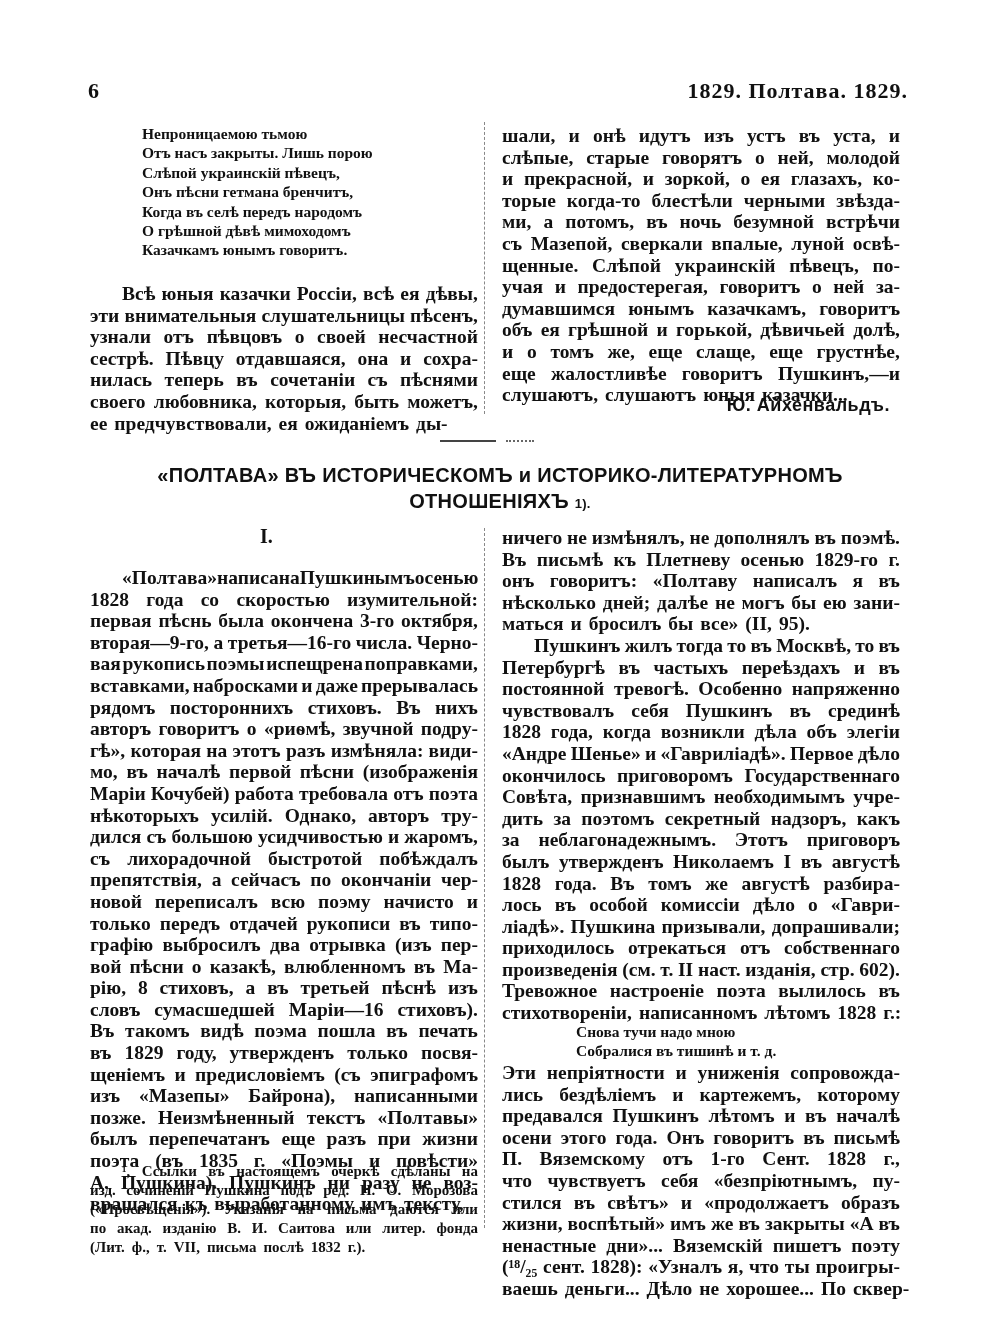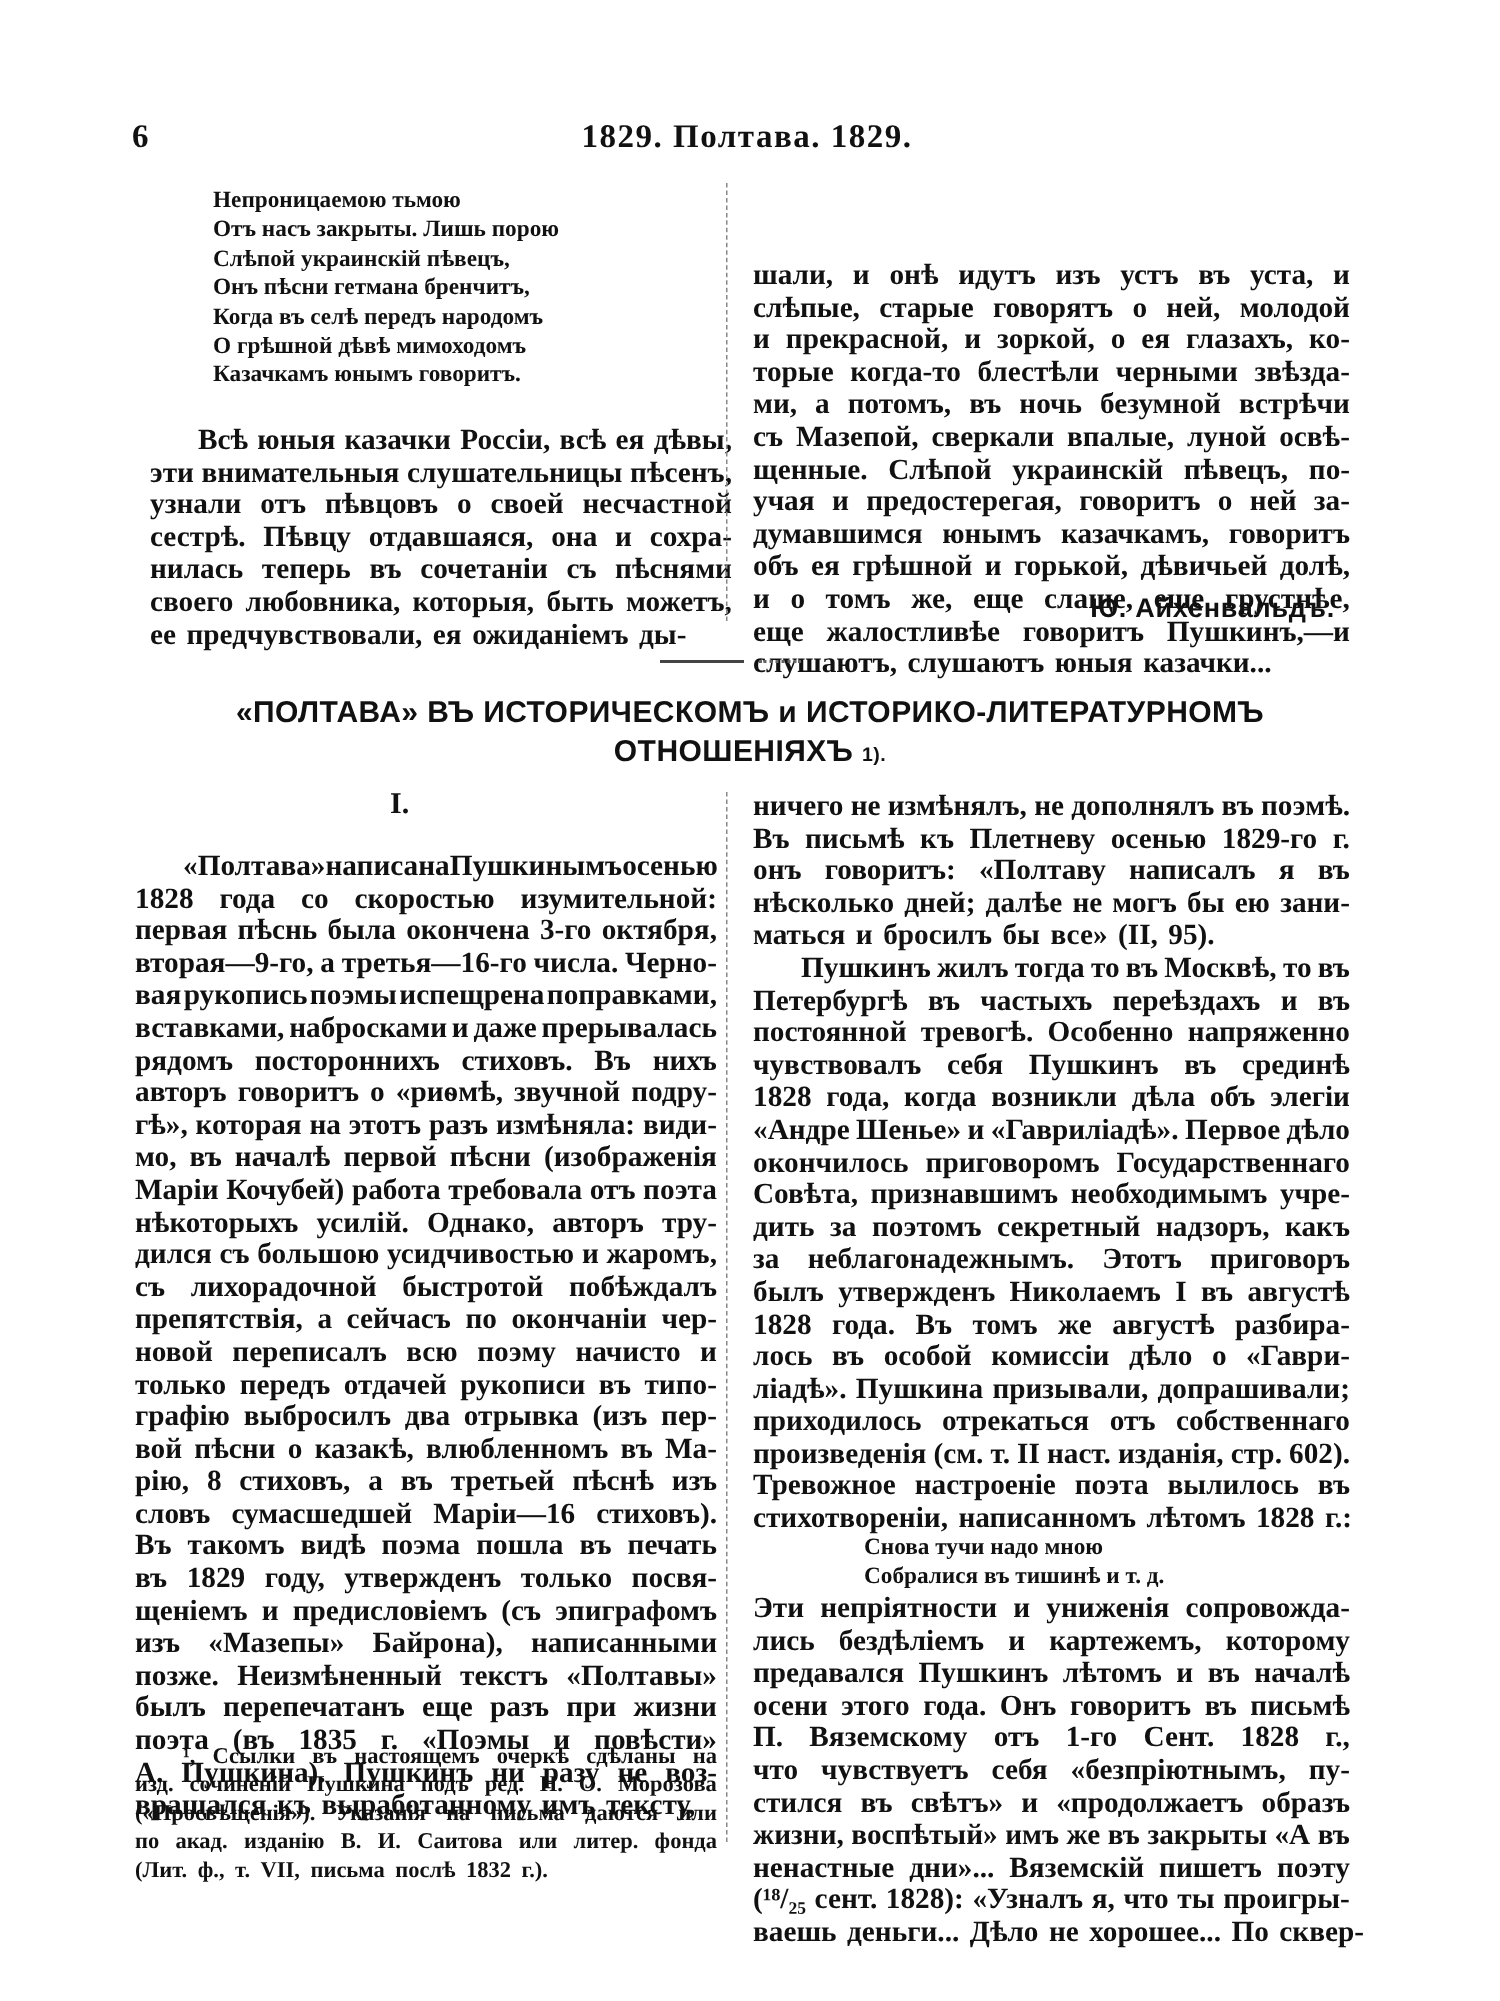--- a/index.html
+++ b/index.html
@@ -1,20 +1,20 @@
 <!DOCTYPE html>
 <html><head>
 <meta charset="utf-8">
 <style>
   html, body { margin: 0; padding: 0; background: #ffffff; }
   body { width: 1000px; height: 1334px; position: relative; overflow: hidden; color: #111; font-family: "DejaVu Serif", "Liberation Serif", serif; }
   .page { position: absolute; left: 0; top: 0; width: 1000px; height: 1334px; }
   .runhead { position: absolute; top: 78px; left: 88px; width: 820px; height: 30px; font-family: "Liberation Serif", serif; font-weight: bold; font-size: 22px; }
   .pagenum { position: absolute; left: 0; top: 0; }
-  .headtitle { position: absolute; left: 0; width: 820px; text-align: center; top: 0; letter-spacing: 1px; }
+  .headtitle { position: absolute; left: 0; width: 820px; text-align: right; top: 0; letter-spacing: 1px; }
   .col { position: absolute; font-family: "Liberation Serif", serif; font-weight: bold; font-size: 19.5px; line-height: 21.6px; }
   .line { white-space: nowrap; display: flex; justify-content: space-between; }
   .line.last { justify-content: flex-start; align-items: center; }
   .line.last span + span { margin-left: 7px; }
   .line.indent { padding-left: 32px; }
   .verse { font-size: 15.5px; line-height: 19.4px; font-weight: bold; }
   .verse .vl { white-space: nowrap; }
   .divider { position: absolute; left: 484px; width: 0; border-left: 1px dashed #888; }
   .signature { position: absolute; right: 110px; top: 395px; font-family: "Liberation Sans", sans-serif; font-weight: bold; font-size: 18px; letter-spacing: 0.5px; }
   .sep { position: absolute; top: 440px; left: 440px; width: 56px; border-top: 2px solid #444; }
@@ -37,21 +37,21 @@
   <div class="col verse" style="left:142px; top:124px; width:330px;" id="tl-verse">
       <div class="vl">Непроницаемою тьмою</div>
       <div class="vl">Отъ насъ закрыты. Лишь порою</div>
       <div class="vl">Слѣпой украинскій пѣвецъ,</div>
       <div class="vl">Онъ пѣсни гетмана бренчитъ,</div>
       <div class="vl">Когда въ селѣ передъ народомъ</div>
       <div class="vl">О грѣшной дѣвѣ мимоходомъ</div>
       <div class="vl">Казачкамъ юнымъ говоритъ.</div>
     </div>
 
-  <div class="col" style="left:100px; top:283px; width:388px;" id="tl-prose">
+  <div class="col" style="left:90px; top:283px; width:388px;" id="tl-prose">
       <div class="line indent">
         <span>Всѣ</span>
         <span>юныя</span>
         <span>казачки</span>
         <span>Россіи,</span>
         <span>всѣ</span>
         <span>ея</span>
         <span>дѣвы,</span>
       </div>
       <div class="line">
@@ -93,21 +93,21 @@
       </div>
       <div class="line last">
         <span>ее</span>
         <span>предчувствовали,</span>
         <span>ея</span>
         <span>ожиданіемъ</span>
         <span>ды-</span>
       </div>
     </div>
 
-  <div class="col" style="left:502px; top:125px; width:398px;margin-top:48px;" id="tr-prose">
+  <div class="col" style="left:502px; top:125px; width:398px;" id="tr-prose">
       <div class="line">
         <span>шали,</span>
         <span>и</span>
         <span>онѣ</span>
         <span>идутъ</span>
         <span>изъ</span>
         <span>устъ</span>
         <span>въ</span>
         <span>уста,</span>
         <span>и</span>

